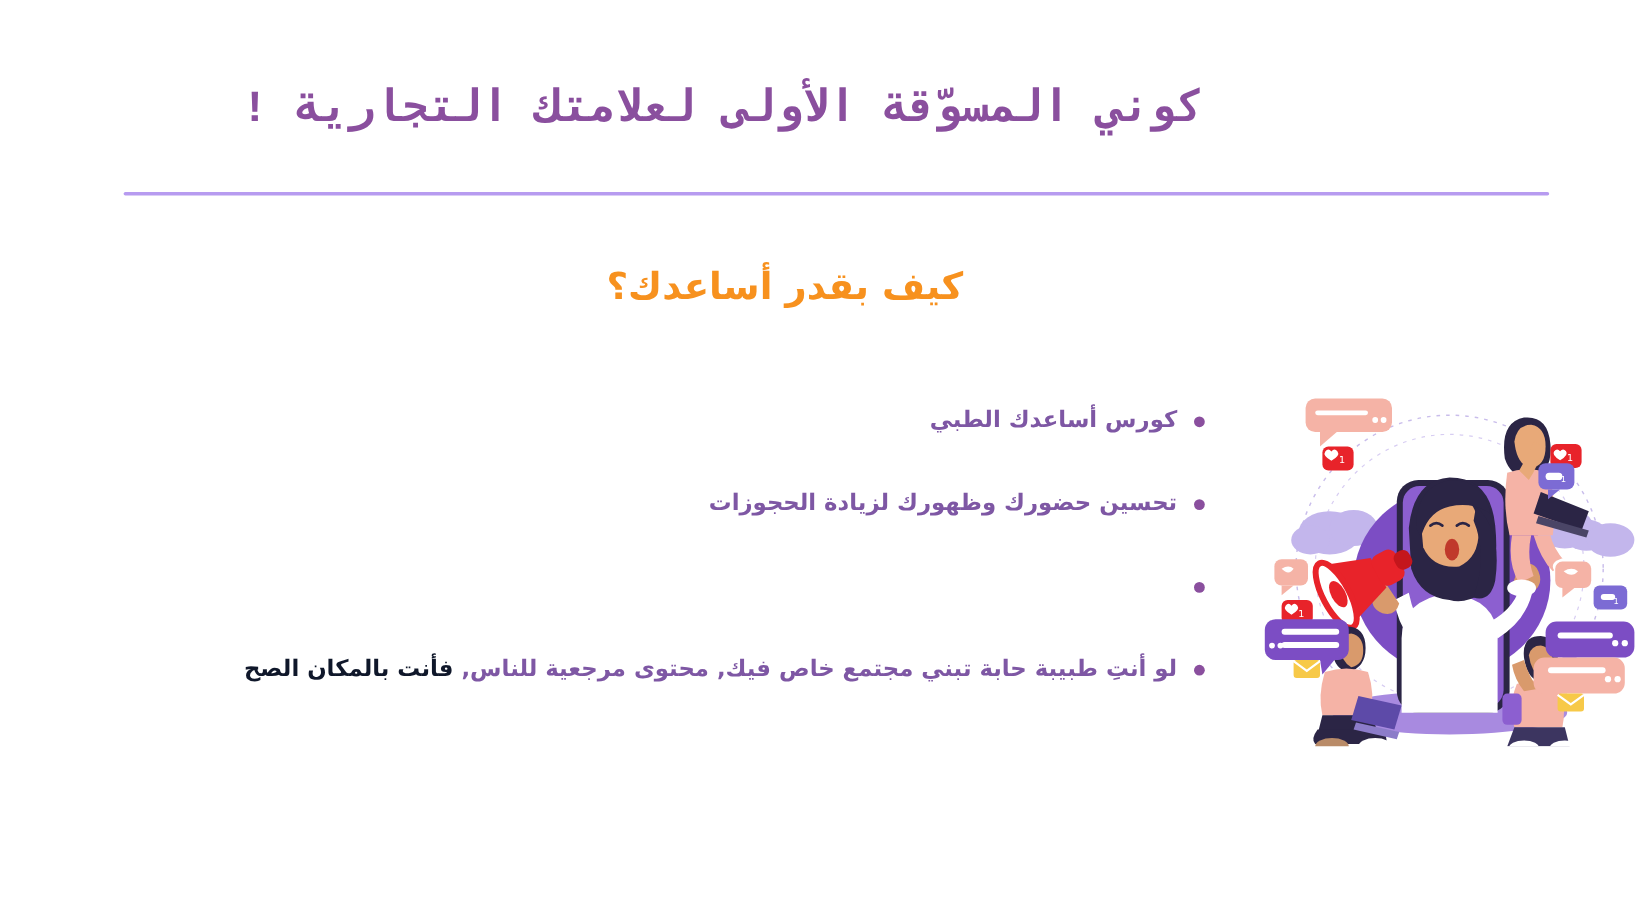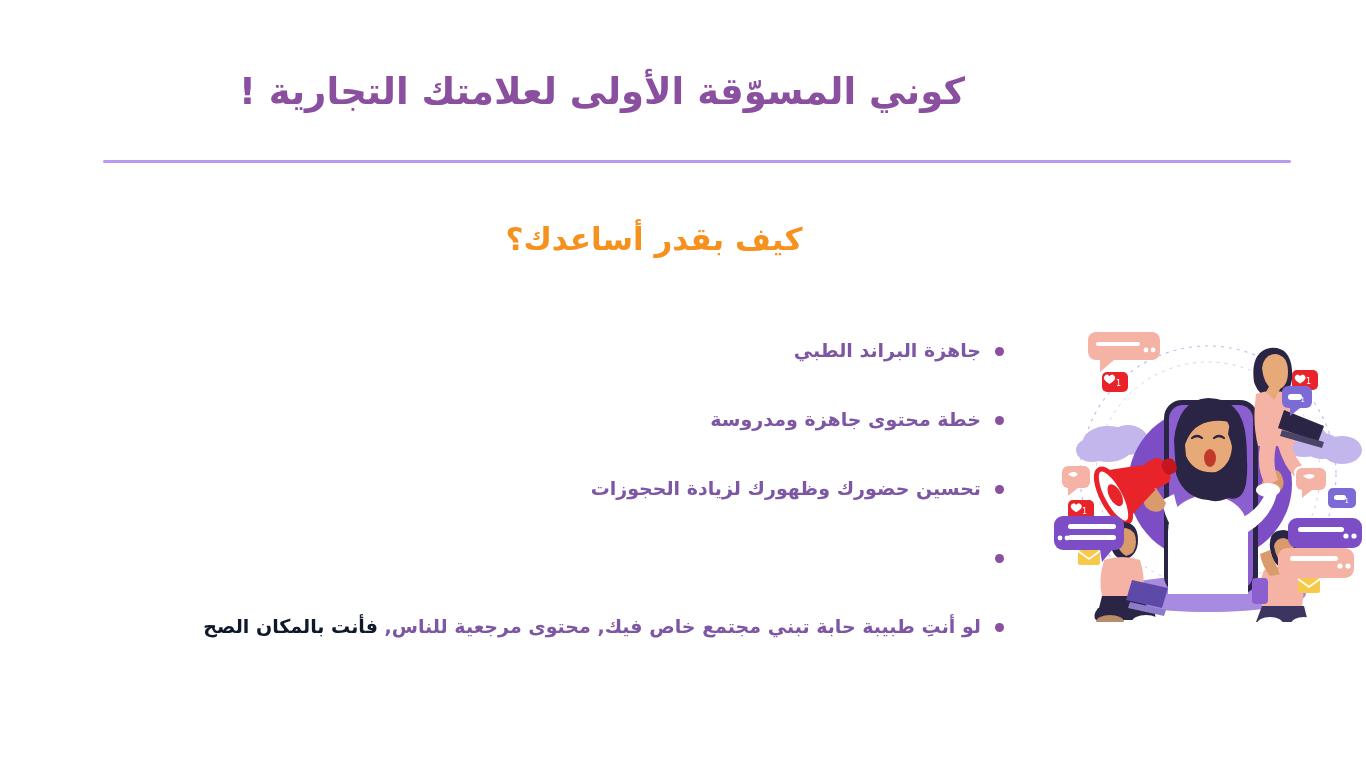--- a/index.html
+++ b/index.html
@@ -29,20 +29,21 @@
     left: 0;
     width: 1204px;
     text-align: center;
     font-size: 37px;
     font-weight: bold;
     color: #8a4f9e;
     letter-spacing: 0px;
     line-height: 1.3;
     direction: rtl;
     white-space: nowrap;
+    font-family: Liberation Mono, monospace;
   }
 
   
   .divider {
     position: absolute;
     top: 160px;
     left: 103px;
     width: 1188px;
     height: 3px;
     background: #b79bf0;
@@ -124,27 +125,23 @@
   <div class="title">كوني المسوّقة الأولى لعلامتك التجارية !</div>
 
   <div class="divider"></div>
 
   <div class="subtitle">كيف بقدر أساعدك؟</div>
 
   <div class="bullets">
 
     <div class="bullet-row">
       <span class="bullet-dot"></span>
-      <span class="bullet-text"><span>جاهزة البراند الطبي</span></span>
+      <span class="bullet-text"><span>كورس أساعدك الطبي</span></span>
     </div>
 
-    <div class="bullet-row">
-      <span class="bullet-dot"></span>
-      <span class="bullet-text"><span>خطة محتوى جاهزة ومدروسة</span></span>
-    </div>
 
     <div class="bullet-row">
       <span class="bullet-dot"></span>
       <span class="bullet-text"><span>تحسين حضورك وظهورك لزيادة الحجوزات</span></span>
     </div>
 
     <div class="bullet-row">
       <span class="bullet-dot"></span>
     </div>
 

